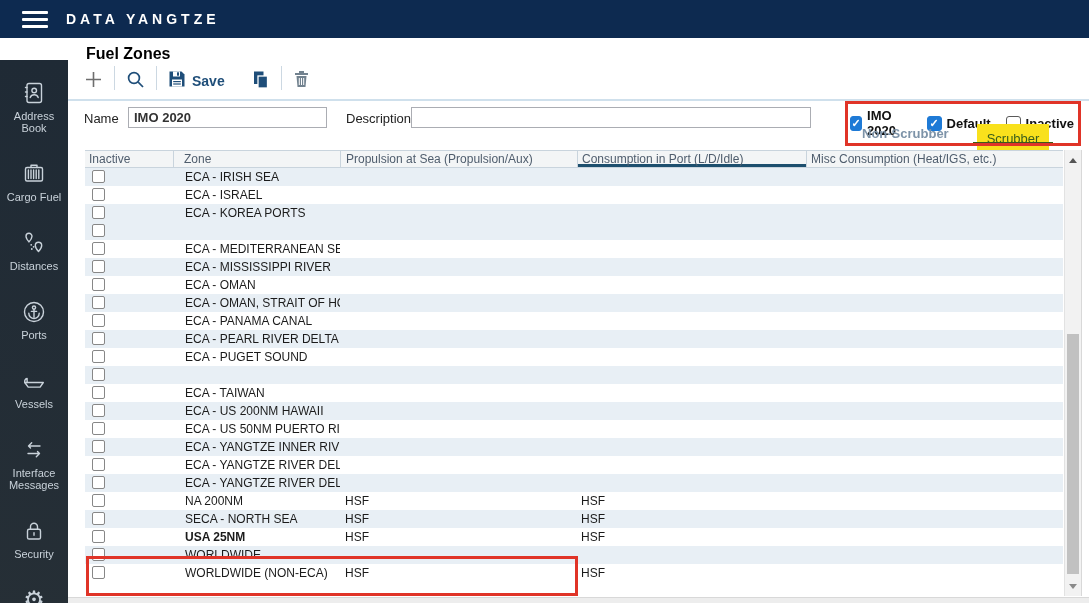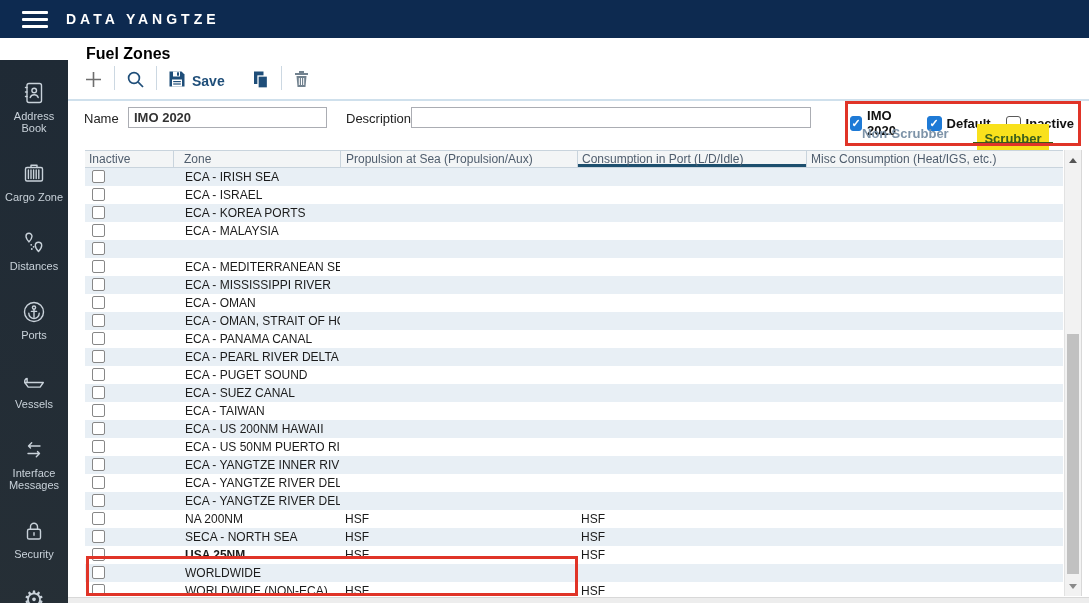--- a/index.html
+++ b/index.html
@@ -44,21 +44,21 @@
   .flags-row { position:absolute; left:850px; top:108px; display:flex; align-items:center; }
   .flag { display:flex; align-items:center; margin-right:15px; cursor:pointer; }
   .cb { width:15px; height:15px; border-radius:3px; display:inline-flex; align-items:center; justify-content:center;
         font-size:11px; line-height:11px; }
   .cb.checked { background:#1e7ad6; border:1px solid #1e7ad6; color:#fff; font-weight:bold; }
   .cb.unchecked { background:#fff; border:1px solid #5a5a5a; color:transparent; }
   .flag-label { font-size:13px; font-weight:600; color:#111; margin-left:5px; }
   .nonscrubber { position:absolute; left:862px; top:126px; font-size:13px; font-weight:bold; color:#7d93a8; }
   .scrubber { position:absolute; left:977px; top:124px; width:72px; height:29px; background:#f9e11c;
               display:flex; align-items:center; justify-content:center;
-              font-size:13px; font-weight:bold; color:#3a5e1c; }
+              font-size:13px; font-weight:normal; color:#3a5e1c; }
   .scrubber-underline { position:absolute; left:973px; top:142px; width:80px; height:3px; background:#3e5b18; }
 
   
   .annotation { position:absolute; border:3px solid #e03428; background:transparent; z-index:50; pointer-events:none; }
   #annotation-flags { left:845px; top:101px; width:236px; height:45px; }
   #annotation-rows  { left:86px;  top:556px; width:492px; height:40px; }
 
   
   .grid { position:absolute; left:85px; top:150px; width:978px; height:446px; overflow:hidden; font-size:12px; }
   .grid-header { display:flex; height:18px; background:#f3f5f6; border-top:1px solid #c9d4dd; border-bottom:1px solid #c9d4dd; }
@@ -109,21 +109,21 @@
         <div class="sb-label">Address Book</div>
       </div>
       <div class="sb-item">
         <span class="sb-icon">
           <svg width="24" height="24" viewBox="0 0 24 24">
             <rect x="3.5" y="5.5" width="17" height="13.5" rx="1.5"></rect>
             <path d="M9 5.5V3.2h6v2.3"></path>
             <path d="M6.4 8v8.5M9 8v8.5M11.6 8v8.5M14.2 8v8.5M16.8 8v8.5"></path>
           </svg>
         </span>
-        <div class="sb-label">Cargo Zone</div>
+        <div class="sb-label">Cargo Fuel</div>
       </div>
       <div class="sb-item">
         <span class="sb-icon">
           <svg width="24" height="24" viewBox="0 0 24 24">
             <path d="M7 2.3a3 3 0 0 1 3 3c0 2.2-3 5.6-3 5.6S4 7.5 4 5.3a3 3 0 0 1 3-3z"></path>
             <path d="M16.5 11.3a3.2 3.2 0 0 1 3.2 3.2c0 2.4-3.2 6-3.2 6s-3.2-3.6-3.2-6a3.2 3.2 0 0 1 3.2-3.2z"></path>
             <path d="M9.2 13.8h.01M11.6 15.8h.01M9.8 18h.01" stroke-width="1.8"></path>
           </svg>
         </span>
         <div class="sb-label">Distances</div>
@@ -285,29 +285,20 @@
         </div>
         <div class="grid-row alt">
           <div class="g-cell" style="width: 88px;">
             <div class="row-cb"></div>
           </div>
           <div class="g-cell" style="width: 167px; padding-left: 12px;">ECA - KOREA PORTS</div>
           <div class="g-cell" style="width: 237px; padding-left: 5px;"></div>
           <div class="g-cell" style="width: 229px; padding-left: 4px;"></div>
           <div class="g-cell" style="width: 257px; padding-left: 4px;"></div>
         </div>
-        <div class="grid-row">
-          <div class="g-cell" style="width: 88px;">
-            <div class="row-cb"></div>
-          </div>
-          <div class="g-cell" style="width: 167px; padding-left: 12px;">ECA - MALAYSIA</div>
-          <div class="g-cell" style="width: 237px; padding-left: 5px;"></div>
-          <div class="g-cell" style="width: 229px; padding-left: 4px;"></div>
-          <div class="g-cell" style="width: 257px; padding-left: 4px;"></div>
-        </div>
         <div class="grid-row alt">
           <div class="g-cell" style="width: 88px;">
             <div class="row-cb"></div>
           </div>
           <div class="g-cell" style="width: 237px; padding-left: 5px;"></div>
           <div class="g-cell" style="width: 229px; padding-left: 4px;"></div>
           <div class="g-cell" style="width: 257px; padding-left: 4px;"></div>
         </div>
         <div class="grid-row">
           <div class="g-cell" style="width: 88px;">
@@ -369,21 +360,20 @@
           </div>
           <div class="g-cell" style="width: 167px; padding-left: 12px;">ECA - PUGET SOUND</div>
           <div class="g-cell" style="width: 237px; padding-left: 5px;"></div>
           <div class="g-cell" style="width: 229px; padding-left: 4px;"></div>
           <div class="g-cell" style="width: 257px; padding-left: 4px;"></div>
         </div>
         <div class="grid-row alt">
           <div class="g-cell" style="width: 88px;">
             <div class="row-cb"></div>
           </div>
-          <div class="g-cell" style="width: 167px; padding-left: 12px;">ECA - SUEZ CANAL</div>
           <div class="g-cell" style="width: 237px; padding-left: 5px;"></div>
           <div class="g-cell" style="width: 229px; padding-left: 4px;"></div>
           <div class="g-cell" style="width: 257px; padding-left: 4px;"></div>
         </div>
         <div class="grid-row">
           <div class="g-cell" style="width: 88px;">
             <div class="row-cb"></div>
           </div>
           <div class="g-cell" style="width: 167px; padding-left: 12px;">ECA - TAIWAN</div>
           <div class="g-cell" style="width: 237px; padding-left: 5px;"></div>

